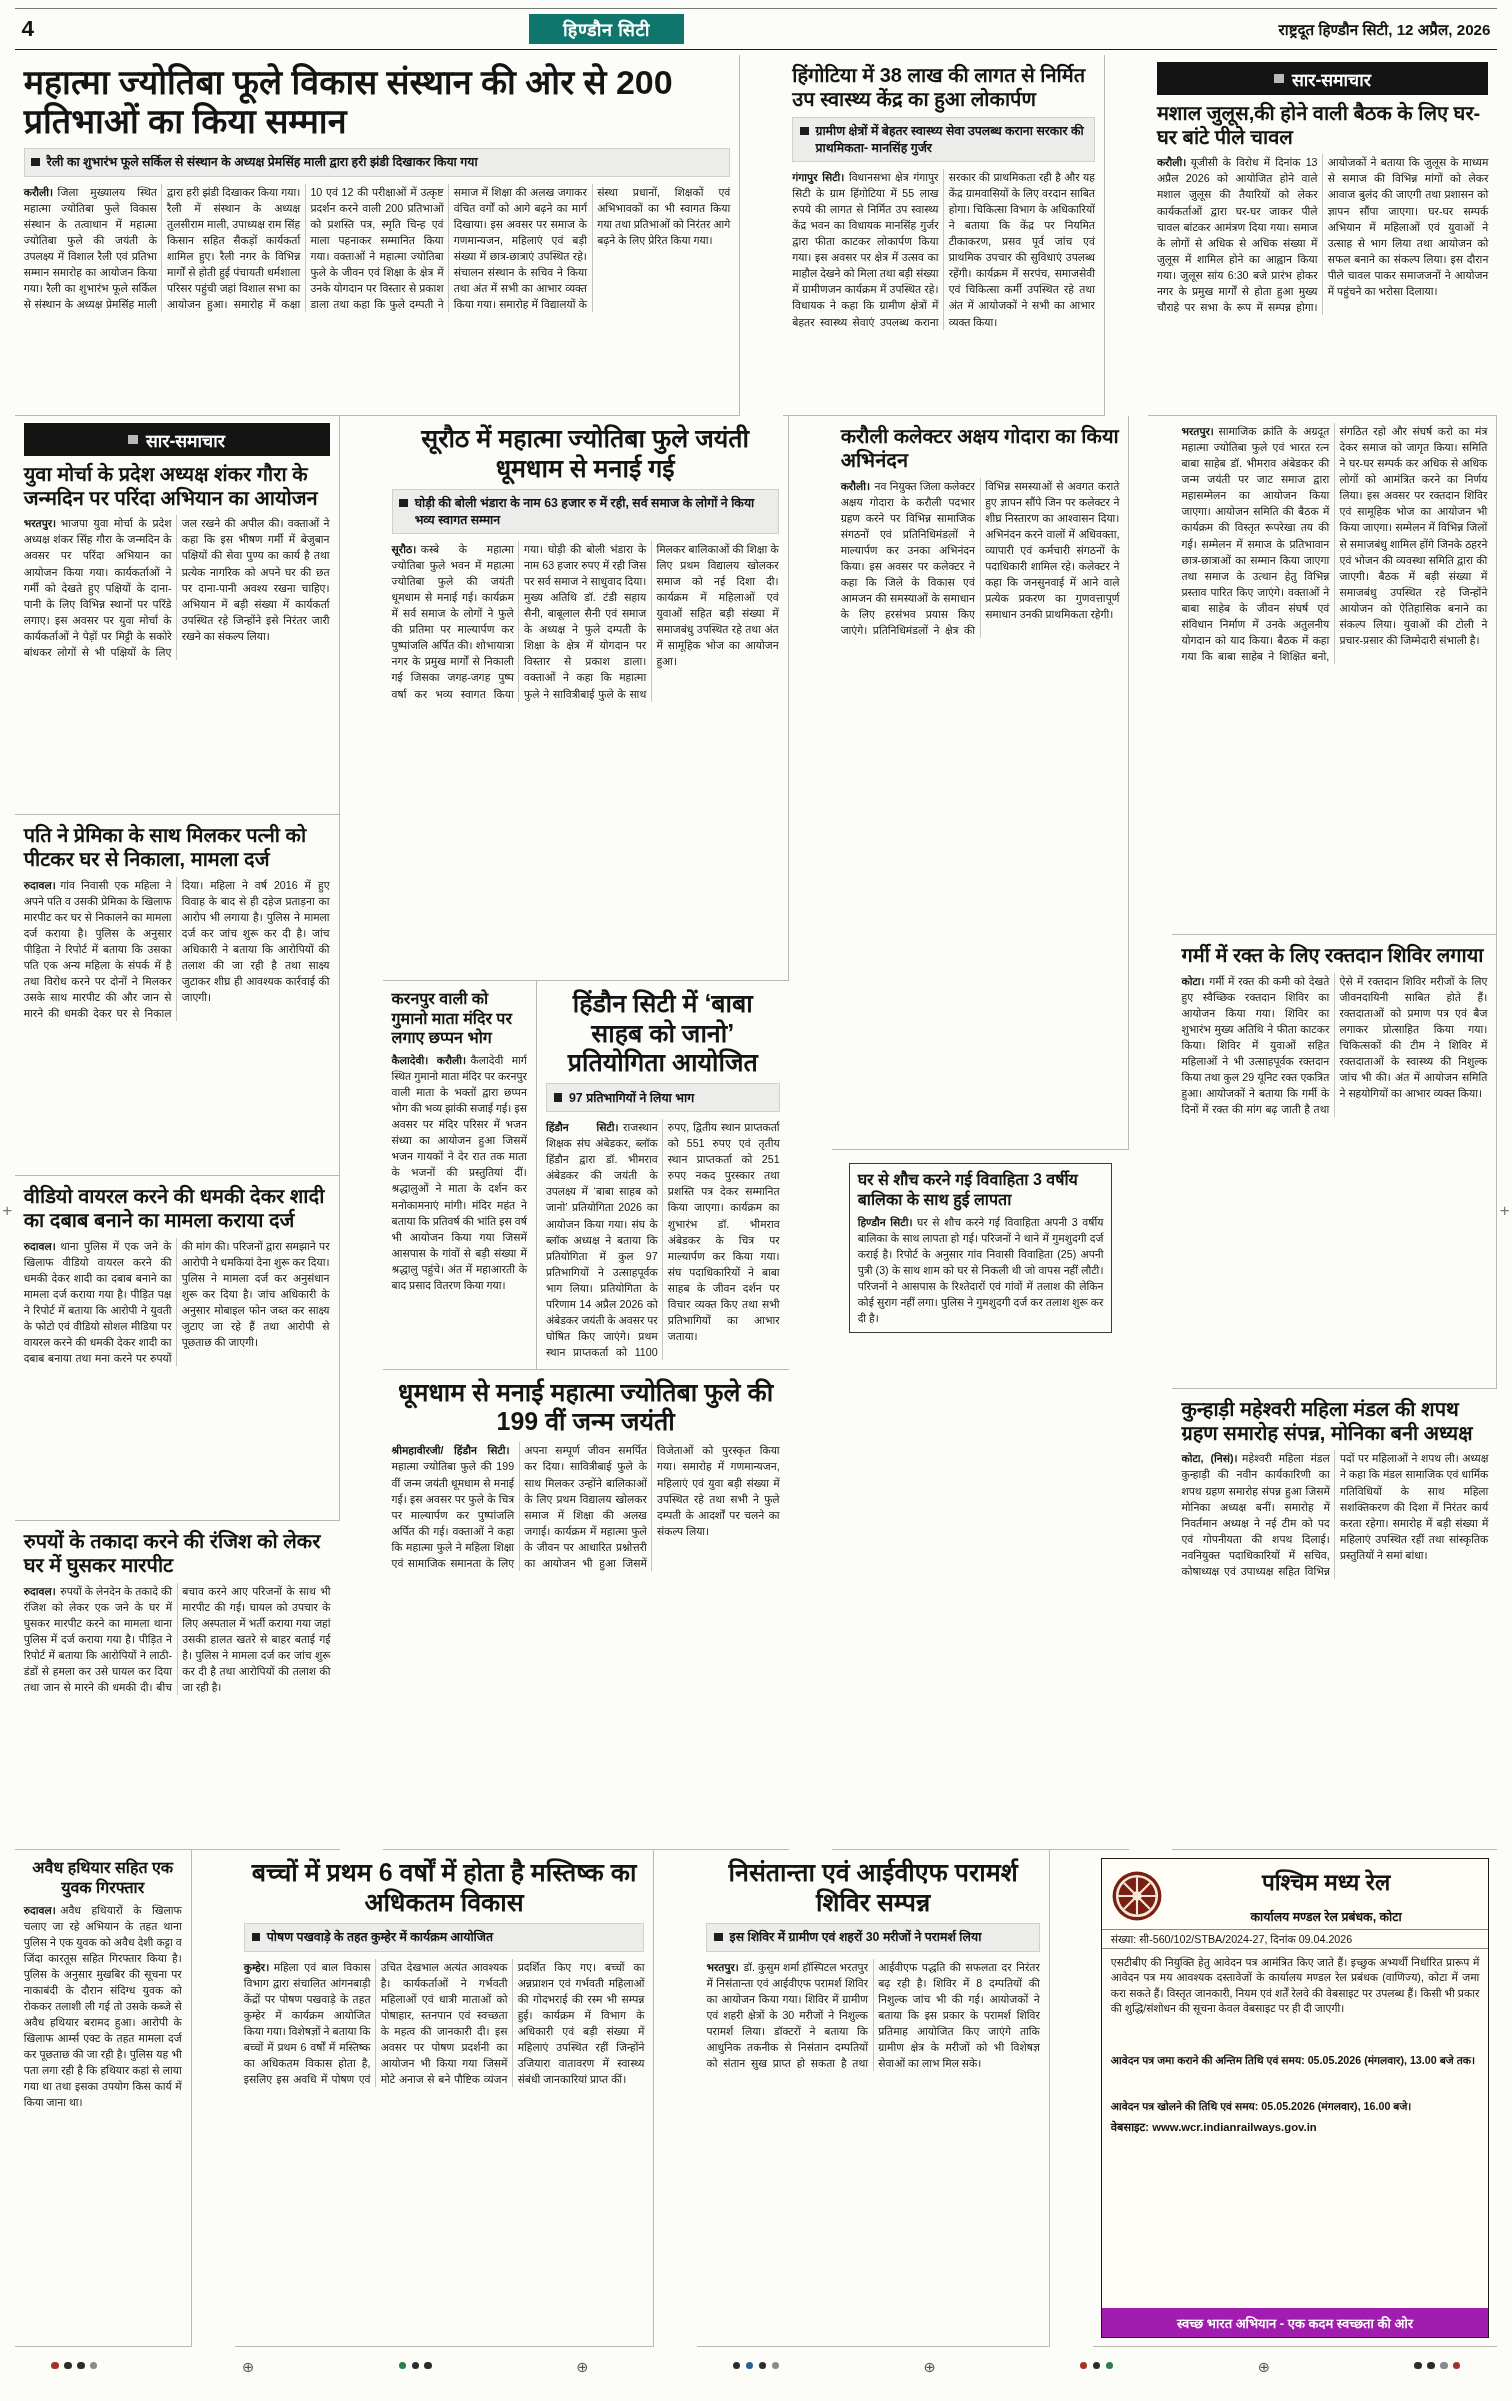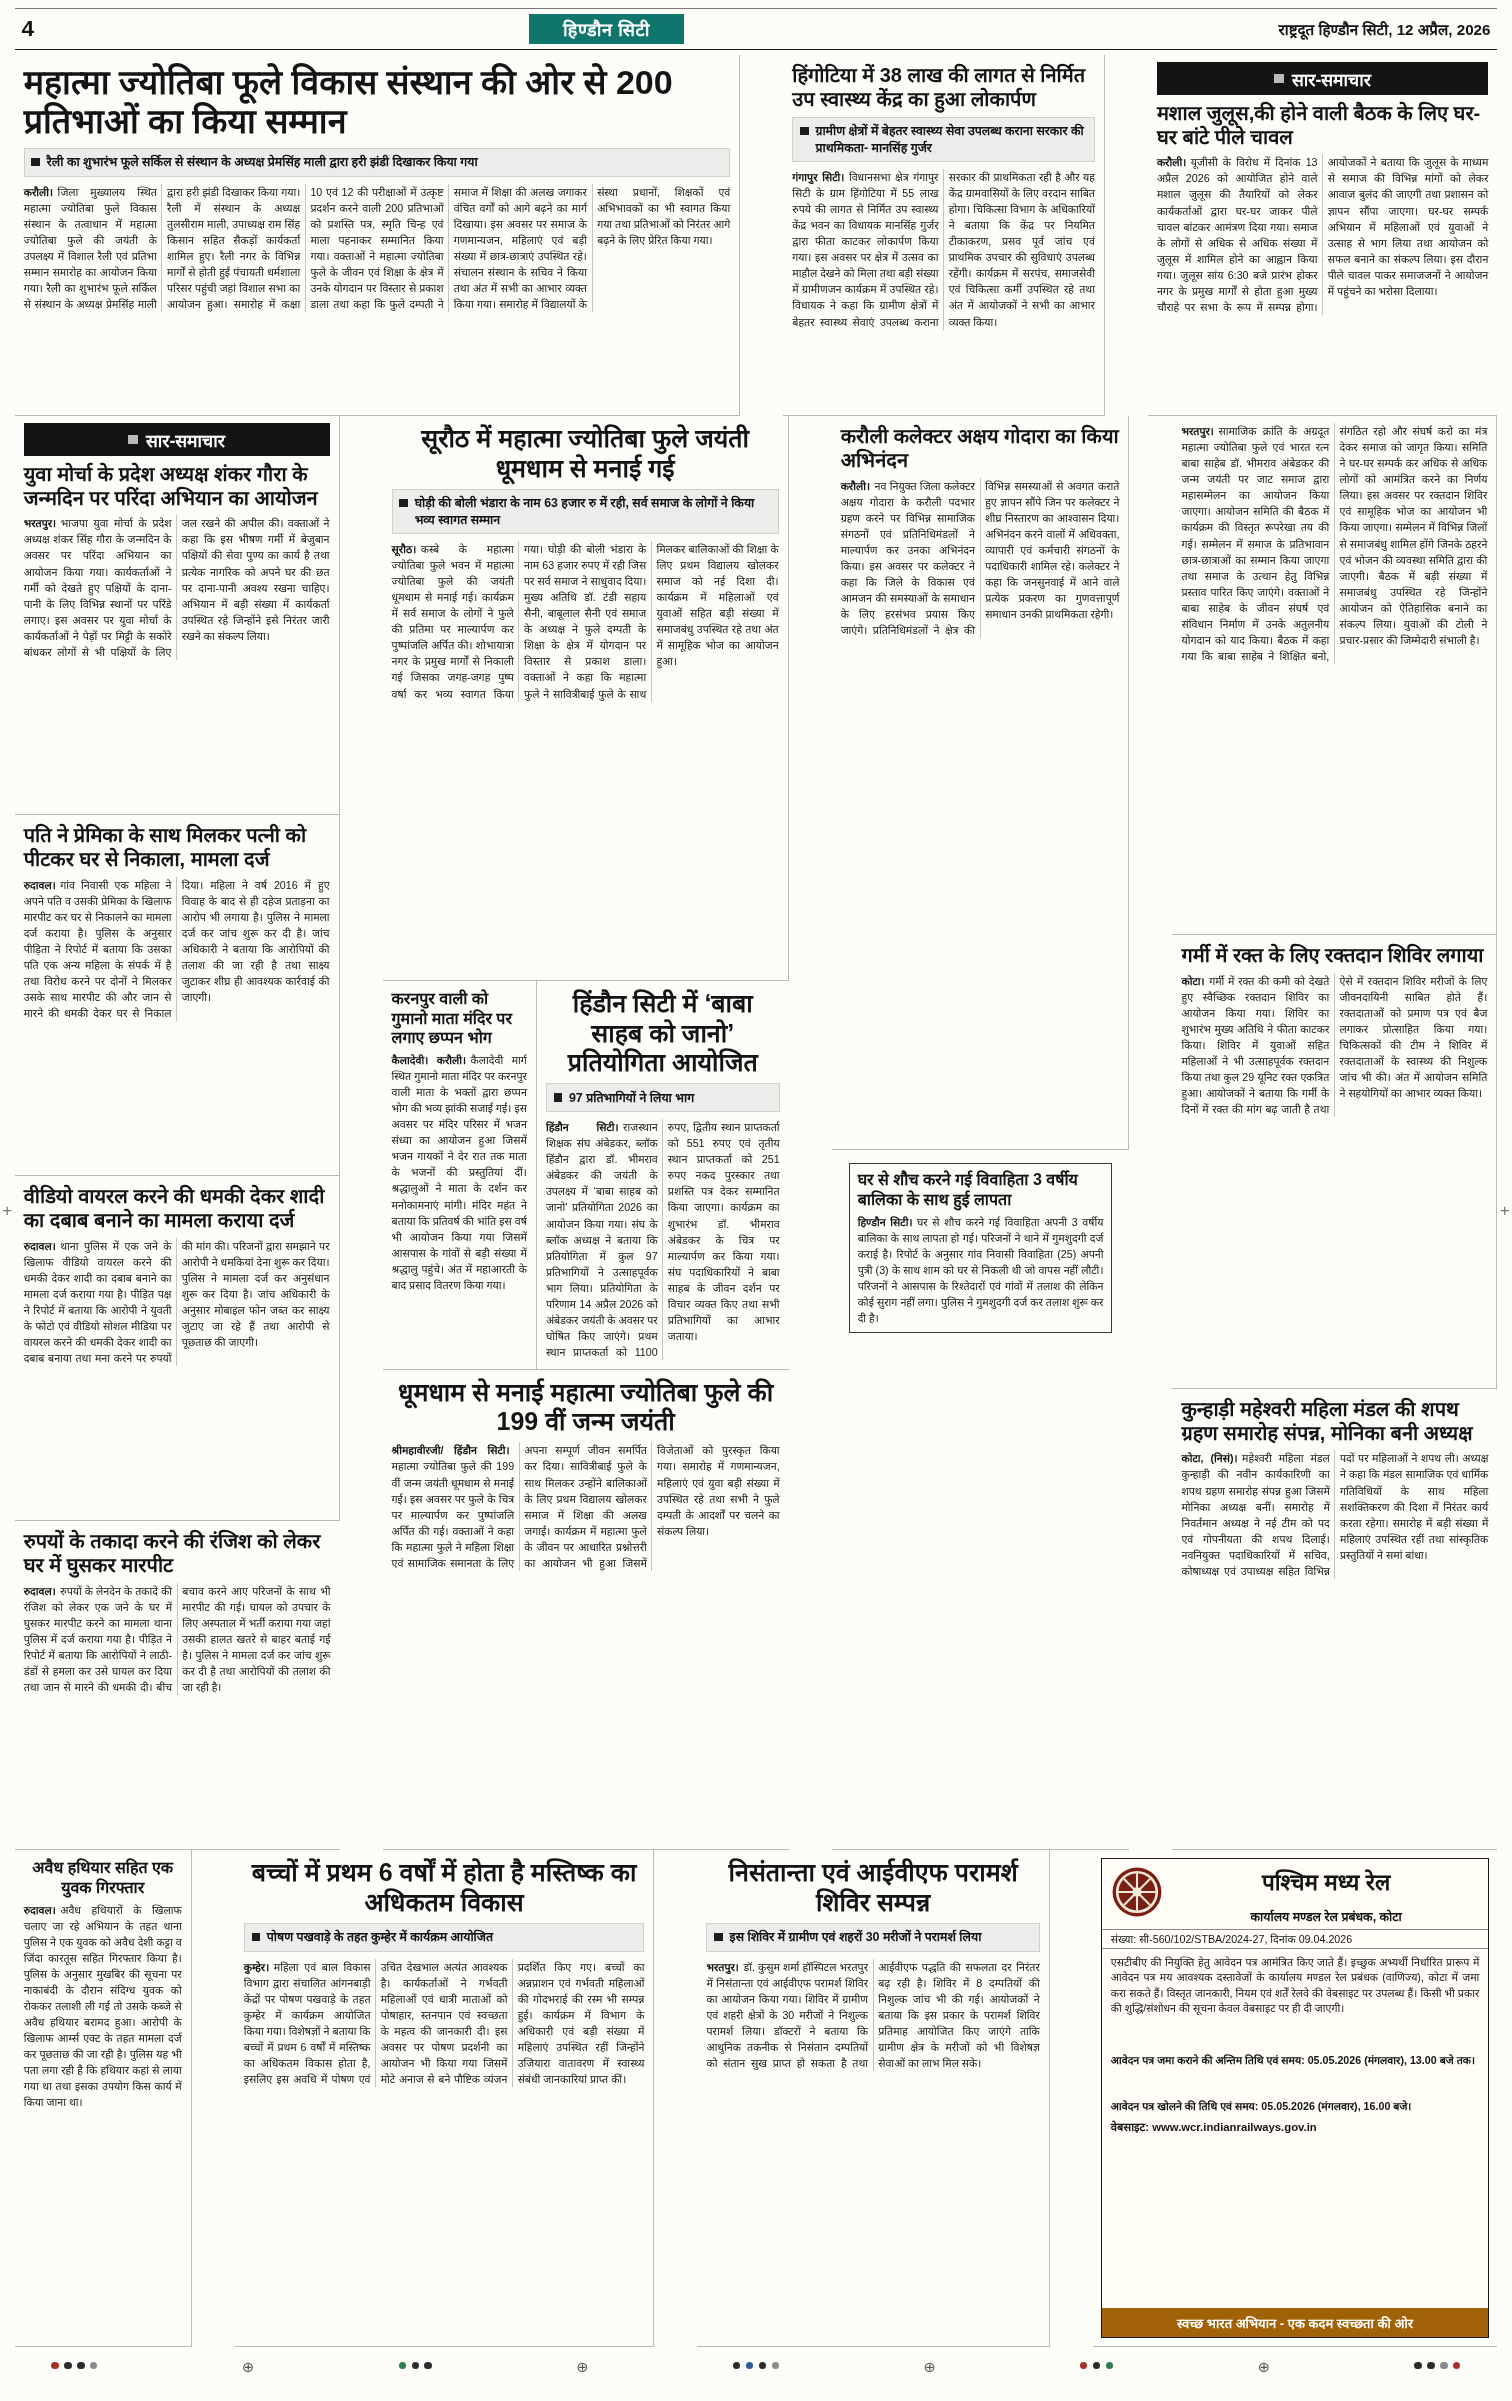--- a/index.html
+++ b/index.html
@@ -46,30 +46,30 @@
   .saar{
     display:flex; align-items:center; justify-content:center; gap:8px;
     background:#141414; color:#fff; font-size:17.5px; font-weight:bold;
     padding:4.5px 8px; margin:0 0 5.6px 0;
   }
   .saar .sq{ width:9.6px; height:9.6px; background:#b9b9b9; flex:none; }
   .boxed{ border:1.1px solid #3a3a3a; margin:5.6px 8px; padding:5.6px 8px; }
   .inner-row{ display:flex; align-items:stretch; }
   
   .rail-ad{ border:1.7px solid #1a1a1a; margin:8px; display:flex; flex-direction:column; background:#fffdf6; }
-  .rail-head{ display:flex; align-items:flex-start; gap:10.2px; padding:6.8px 9px 3.4px 9px; }
+  .rail-head{ display:flex; align-items:center; gap:10.2px; padding:6.8px 9px 3.4px 9px; }
   .rail-logo{ width:52px; height:52px; flex:none; }
   .rail-titles{ flex:1; text-align:center; }
   .rail-org{ font-size:22.6px; font-weight:800; }
   .rail-office{ font-size:12.4px; font-weight:bold; margin-top:11px; }
   .rail-ref{ font-size:10.7px; padding:2.3px 9px; border-top:0.6px solid #888; border-bottom:0.6px solid #888; }
   .rail-body{ font-size:10.7px; line-height:1.45; text-align:justify; padding:5.6px 9px; }
   .rail-line{ font-size:10.7px; font-weight:bold; padding:1.7px 9px;margin-top:29px; }
   .rail-site{ font-size:11.3px; font-weight:bold; padding:3.4px 9px 5.6px 9px; }
-  .rail-footer{ background:#a16207; color:#fff; text-align:center; font-weight:bold; font-size:13px; padding:5.6px; margin-top:auto; }
+  .rail-footer{ background:#a21caf; color:#fff; text-align:center; font-weight:bold; font-size:13px; padding:5.6px; margin-top:auto; }
   
   .print-footer{ display:flex; justify-content:space-between; align-items:center; padding:10.2px 34px 3.4px 34px; }
   .dots i{ display:inline-block; width:7.3px; height:7.3px; border-radius:50%; background:#2b2b2b; margin:0 2.8px; }
   .dots i.red{ background:#a33327; } .dots i.green{ background:#2e7d4f; } .dots i.blue{ background:#2d5f93; } .dots i.grey{ background:#8a8a8a; }
   .cross{ font-size:14.7px; color:#555; }
   .regmark{ position:absolute; font-size:17px; color:#777; }
   .rm-left{ left:2.3px; top:50%; } .rm-right{ right:2.3px; top:50%; }
 </style>
 </head>
 <body>

